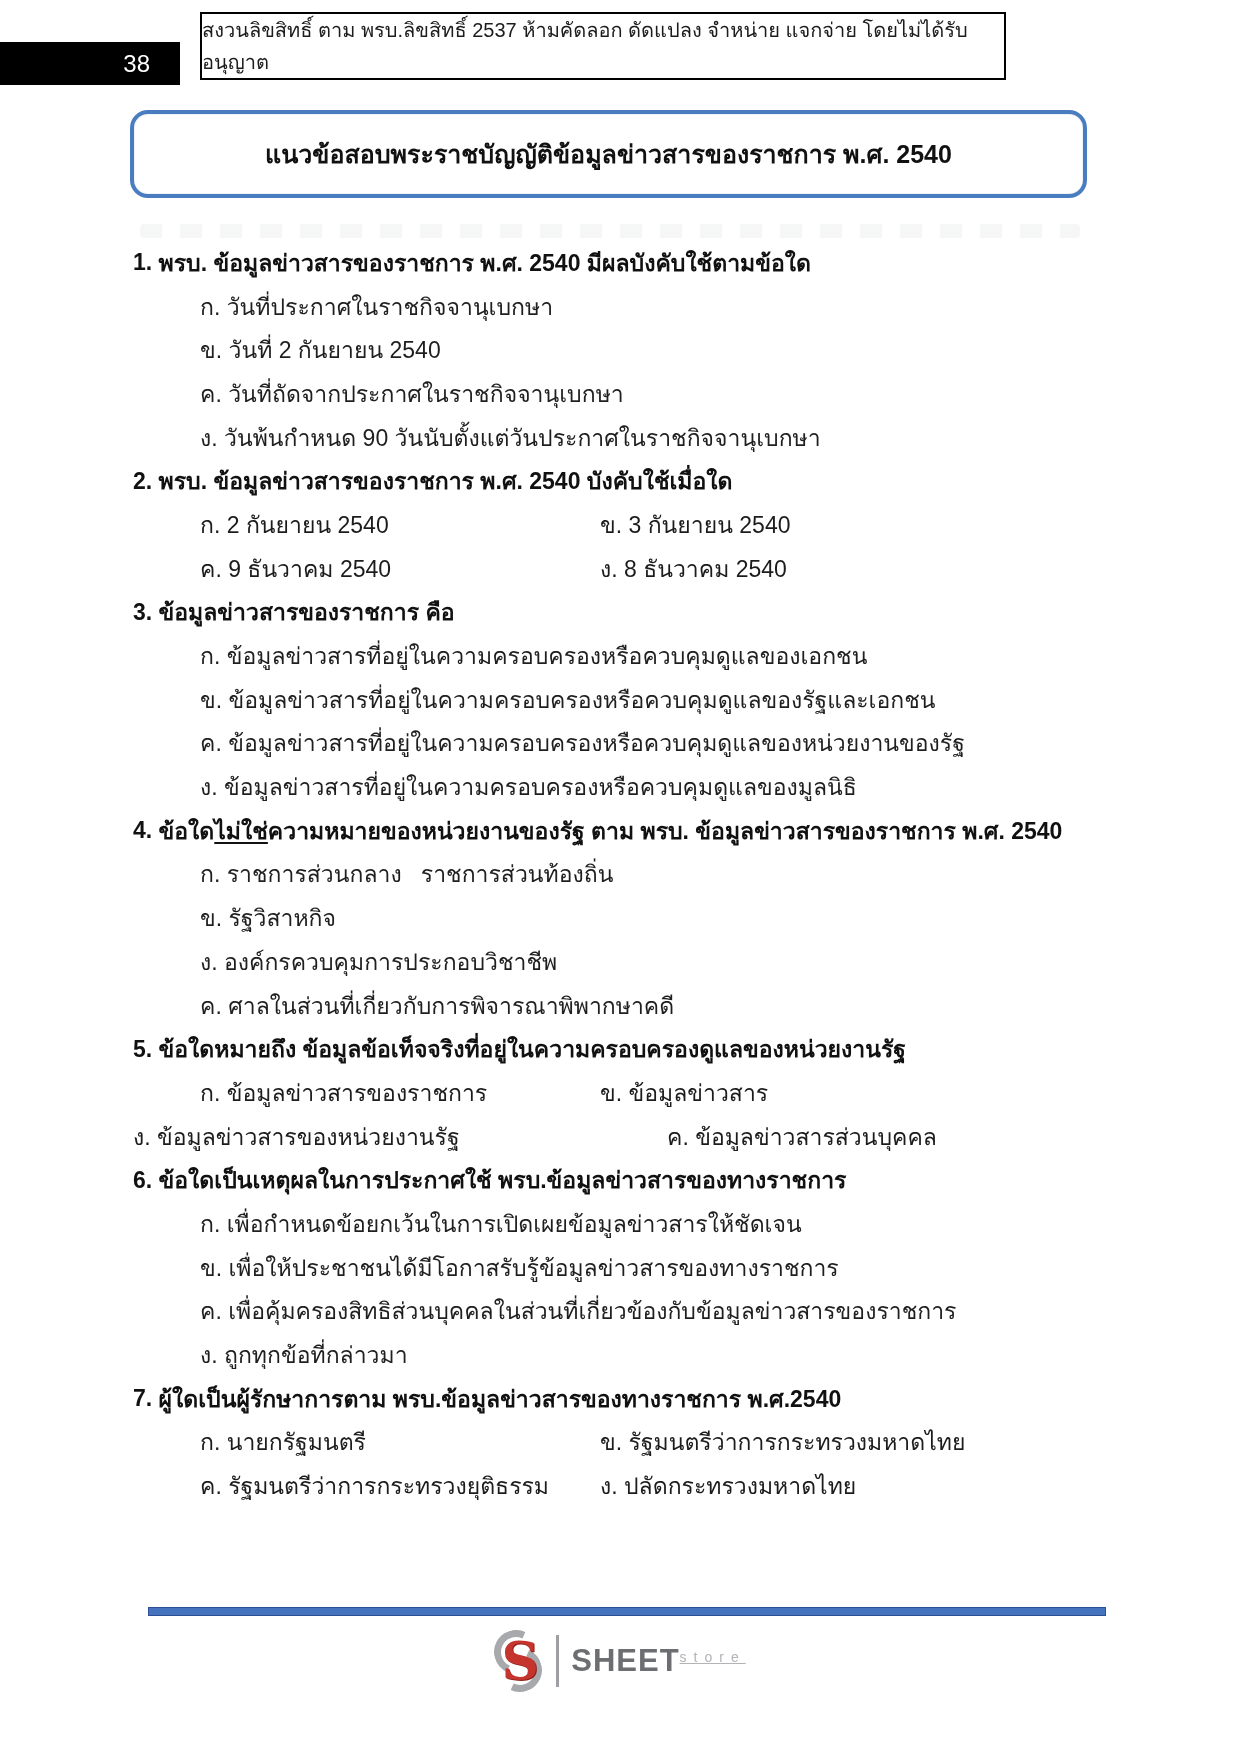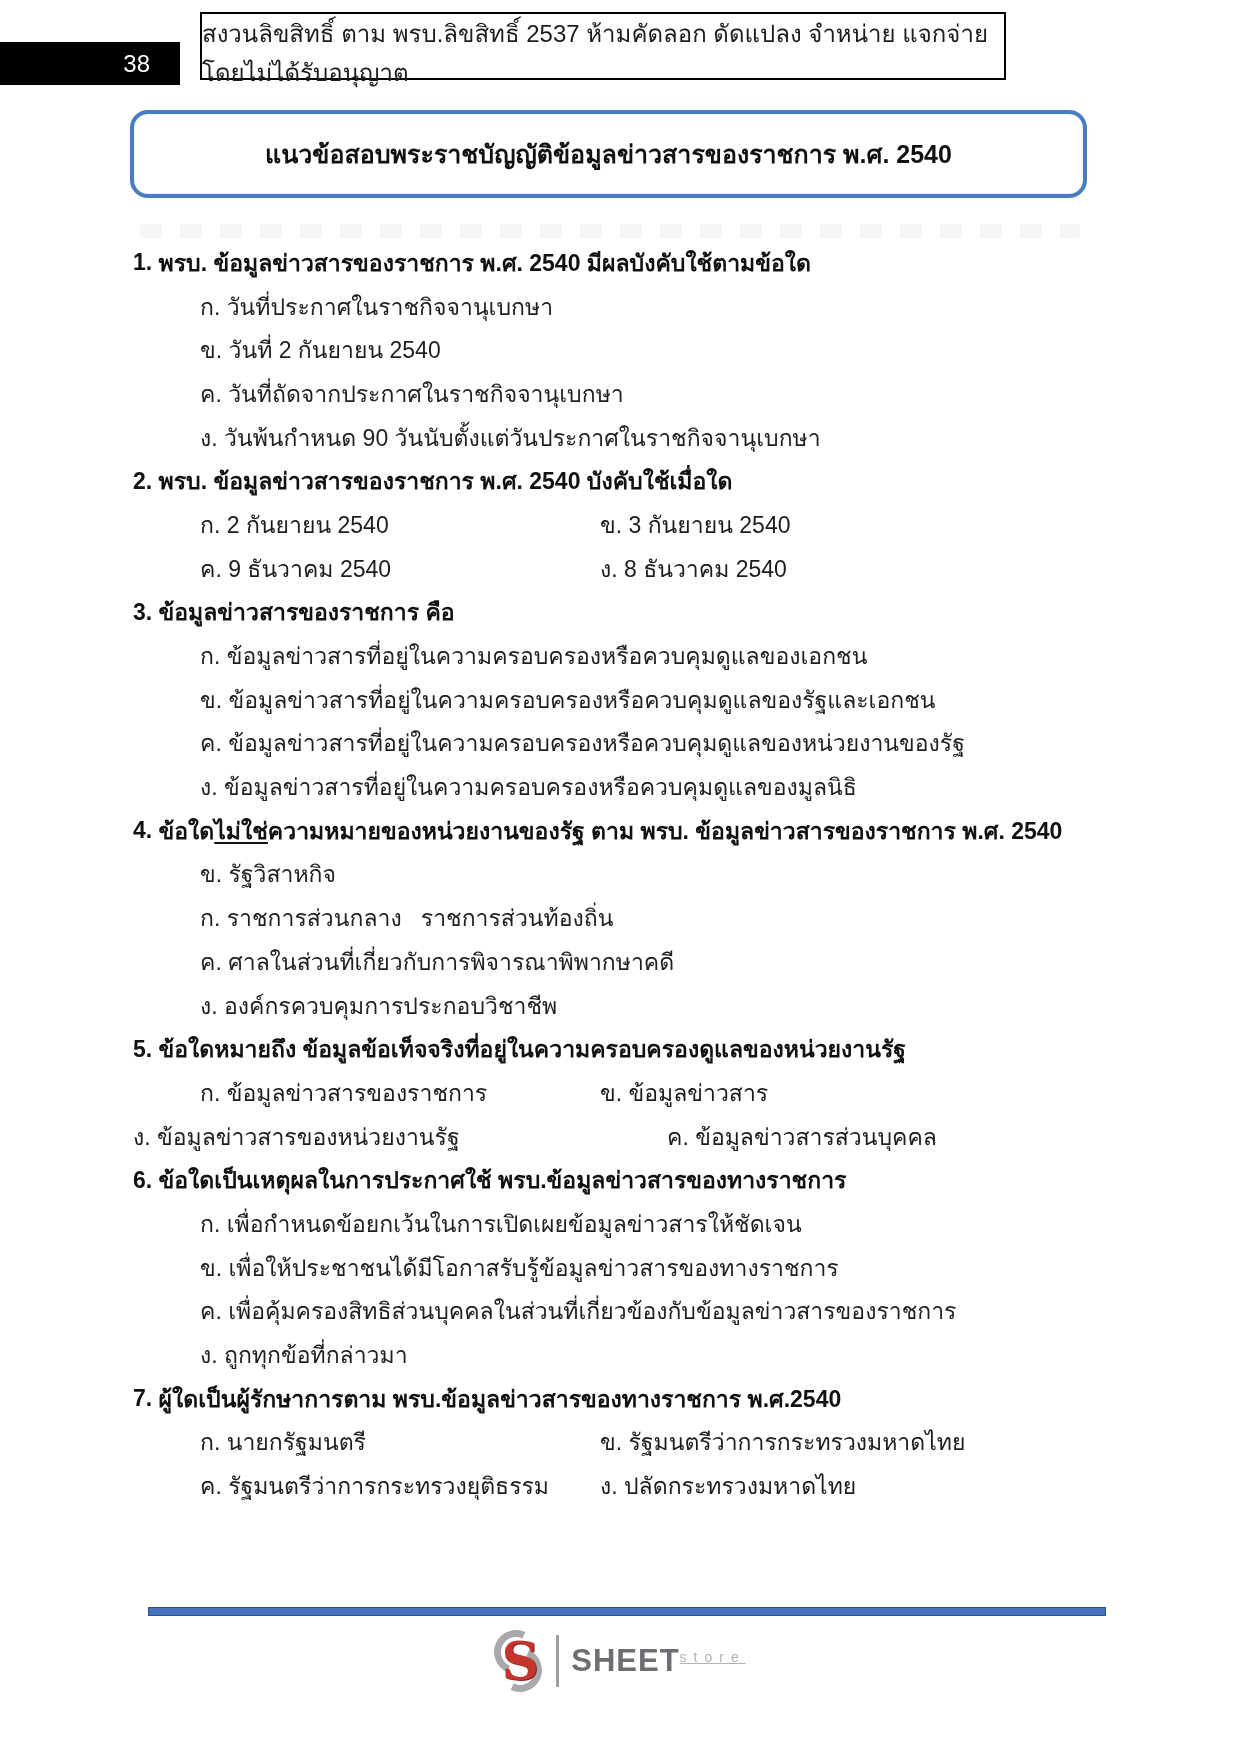--- a/index.html
+++ b/index.html
@@ -19,21 +19,21 @@
     display:flex;align-items:center;justify-content:flex-end;
     padding-right:30px;box-sizing:border-box;
     font-size:24px;
   }
   
   .copyright-box{
     position:absolute;left:200px;top:12px;width:806px;height:68px;
     border:2px solid #000000;background:#ffffff;
     display:flex;align-items:flex-start;justify-content:center;
     box-sizing:border-box;
-    font-size:24px;color:#1c1c1c;
+    font-size:20px;color:#1c1c1c;
   }
   
   .title-box{
     position:absolute;left:130px;top:110px;width:957px;height:88px;
     border:4.5px solid #4a7cc0;border-radius:18px;background:#ffffff;
     display:flex;align-items:center;justify-content:center;
     box-sizing:border-box;
     box-shadow:inset 0 0 0 1px #eef2f9;
   }
   .title-box .title-text{
@@ -124,24 +124,24 @@
       <div class="qrow qoption">ง. วันพ้นกำหนด 90 วันนับตั้งแต่วันประกาศในราชกิจจานุเบกษา</div>
       <div class="qrow qheader"><span>2. </span><span>พรบ. ข้อมูลข่าวสารของราชการ พ.ศ. 2540 บังคับใช้เมื่อใด</span></div>
       <div class="qrow two-col"><div class="cell c1">ก. 2 กันยายน 2540</div><div class="cell c2">ข. 3 กันยายน 2540</div></div>
       <div class="qrow two-col"><div class="cell c1">ค. 9 ธันวาคม 2540</div><div class="cell c2">ง. 8 ธันวาคม 2540</div></div>
       <div class="qrow qheader"><span>3. </span><span>ข้อมูลข่าวสารของราชการ คือ</span></div>
       <div class="qrow qoption">ก. ข้อมูลข่าวสารที่อยู่ในความครอบครองหรือควบคุมดูแลของเอกชน</div>
       <div class="qrow qoption">ข. ข้อมูลข่าวสารที่อยู่ในความครอบครองหรือควบคุมดูแลของรัฐและเอกชน</div>
       <div class="qrow qoption">ค. ข้อมูลข่าวสารที่อยู่ในความครอบครองหรือควบคุมดูแลของหน่วยงานของรัฐ</div>
       <div class="qrow qoption">ง. ข้อมูลข่าวสารที่อยู่ในความครอบครองหรือควบคุมดูแลของมูลนิธิ</div>
       <div class="qrow qheader"><span>4. </span><span>ข้อใด</span><span class="u">ไม่ใช่</span><span>ความหมายของหน่วยงานของรัฐ ตาม พรบ. ข้อมูลข่าวสารของราชการ พ.ศ. 2540</span></div>
+      <div class="qrow qoption">ก. ราชการส่วนกลาง   ราชการส่วนท้องถิ่น</div>
       <div class="qrow qoption">ข. รัฐวิสาหกิจ</div>
-      <div class="qrow qoption">ก. ราชการส่วนกลาง   ราชการส่วนท้องถิ่น</div>
+      <div class="qrow qoption">ง. องค์กรควบคุมการประกอบวิชาชีพ</div>
       <div class="qrow qoption">ค. ศาลในส่วนที่เกี่ยวกับการพิจารณาพิพากษาคดี</div>
-      <div class="qrow qoption">ง. องค์กรควบคุมการประกอบวิชาชีพ</div>
       <div class="qrow qheader"><span>5. </span><span>ข้อใดหมายถึง ข้อมูลข้อเท็จจริงที่อยู่ในความครอบครองดูแลของหน่วยงานรัฐ</span></div>
       <div class="qrow two-col"><div class="cell c1">ก. ข้อมูลข่าวสารของราชการ</div><div class="cell c2">ข. ข้อมูลข่าวสาร</div></div>
       <div class="qrow two-col"><div class="cell c2">ง. ข้อมูลข่าวสารของหน่วยงานรัฐ</div><div class="cell c1">ค. ข้อมูลข่าวสารส่วนบุคคล</div></div>
       <div class="qrow qheader"><span>6. </span><span>ข้อใดเป็นเหตุผลในการประกาศใช้ พรบ.ข้อมูลข่าวสารของทางราชการ</span></div>
       <div class="qrow qoption">ก. เพื่อกำหนดข้อยกเว้นในการเปิดเผยข้อมูลข่าวสารให้ชัดเจน</div>
       <div class="qrow qoption">ข. เพื่อให้ประชาชนได้มีโอกาสรับรู้ข้อมูลข่าวสารของทางราชการ</div>
       <div class="qrow qoption">ค. เพื่อคุ้มครองสิทธิส่วนบุคคลในส่วนที่เกี่ยวข้องกับข้อมูลข่าวสารของราชการ</div>
       <div class="qrow qoption">ง. ถูกทุกข้อที่กล่าวมา</div>
       <div class="qrow qheader"><span>7. </span><span>ผู้ใดเป็นผู้รักษาการตาม พรบ.ข้อมูลข่าวสารของทางราชการ พ.ศ.2540</span></div>
       <div class="qrow two-col"><div class="cell c1">ก. นายกรัฐมนตรี</div><div class="cell c2">ข. รัฐมนตรีว่าการกระทรวงมหาดไทย</div></div>

